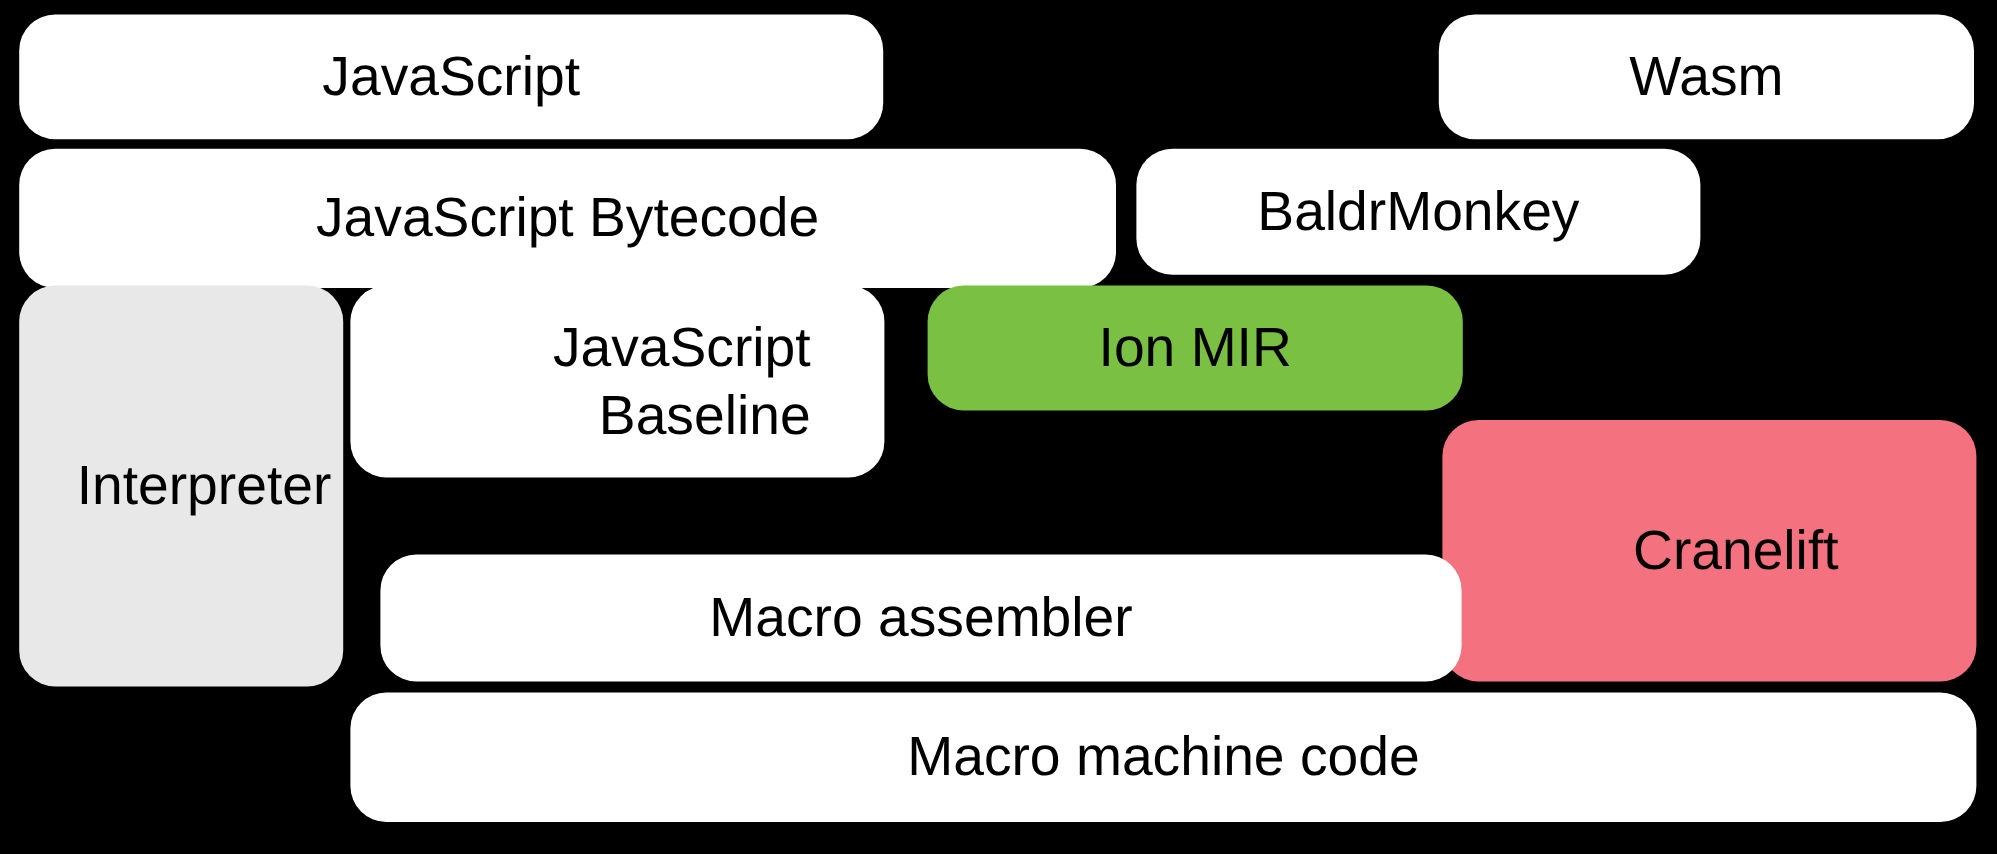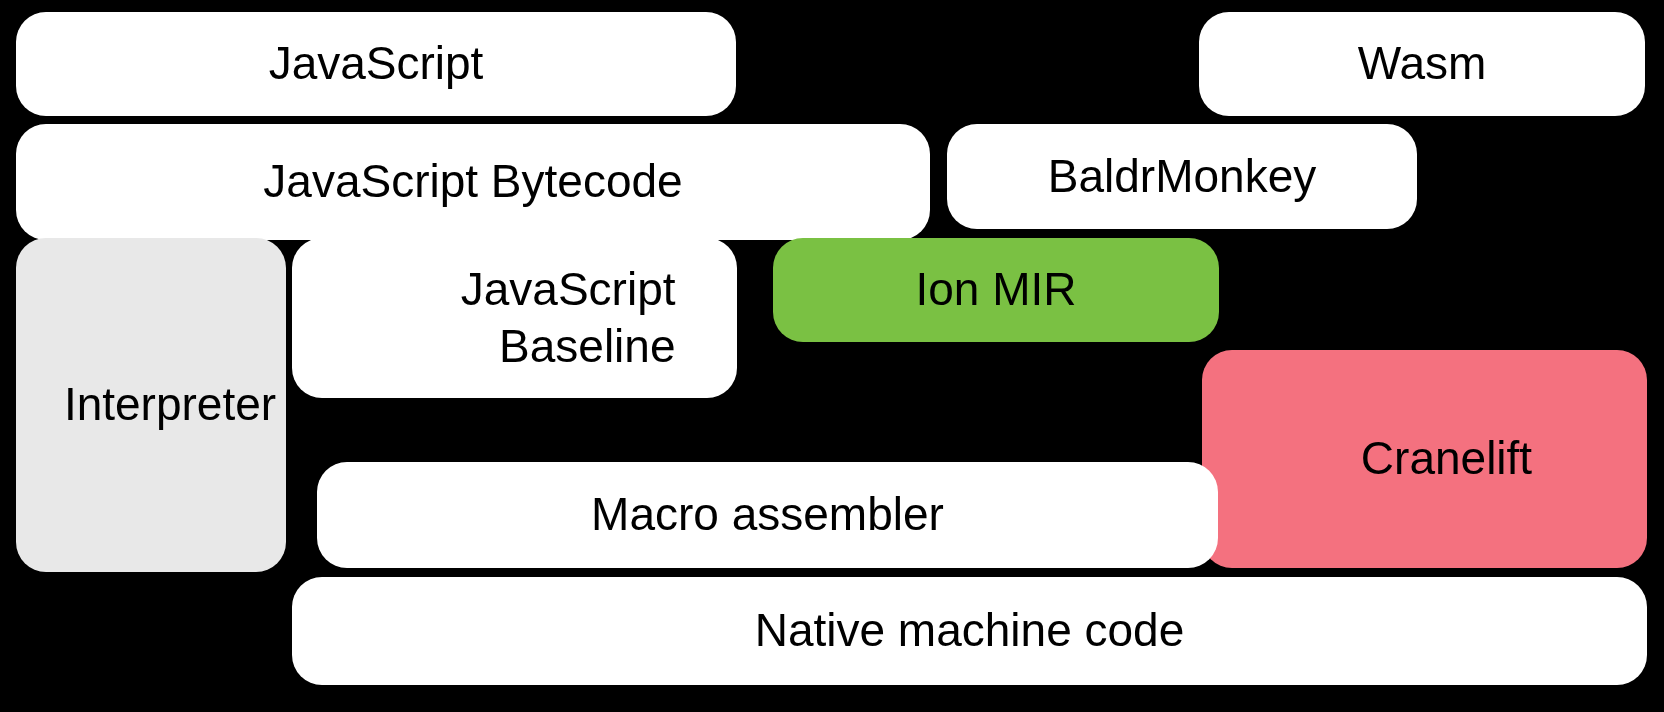--- a/index.html
+++ b/index.html
@@ -53,15 +53,15 @@
     <div class="box" style="left: 773px; top: 238px; width: 446px; height: 104px; background: rgb(122, 193, 67);">
       <span>Ion MIR</span>
     </div>
     <div class="box" style="left: 1202px; top: 350px; width: 445px; height: 218px; background: rgb(244, 113, 127); padding-left: 44px;">
       <span>Cranelift</span>
     </div>
     <div class="box" style="left: 292px; top: 462px; width: 901px; height: 106px; background: rgb(255, 255, 255); margin-left: 25px;">
       <span>Macro assembler</span>
     </div>
     <div class="box" style="left: 292px; top: 577px; width: 1355px; height: 108px; background: rgb(255, 255, 255);">
-      <span>Native machine code</span>
+      <span>Macro machine code</span>
     </div>
   </div>
 
 </body></html>

